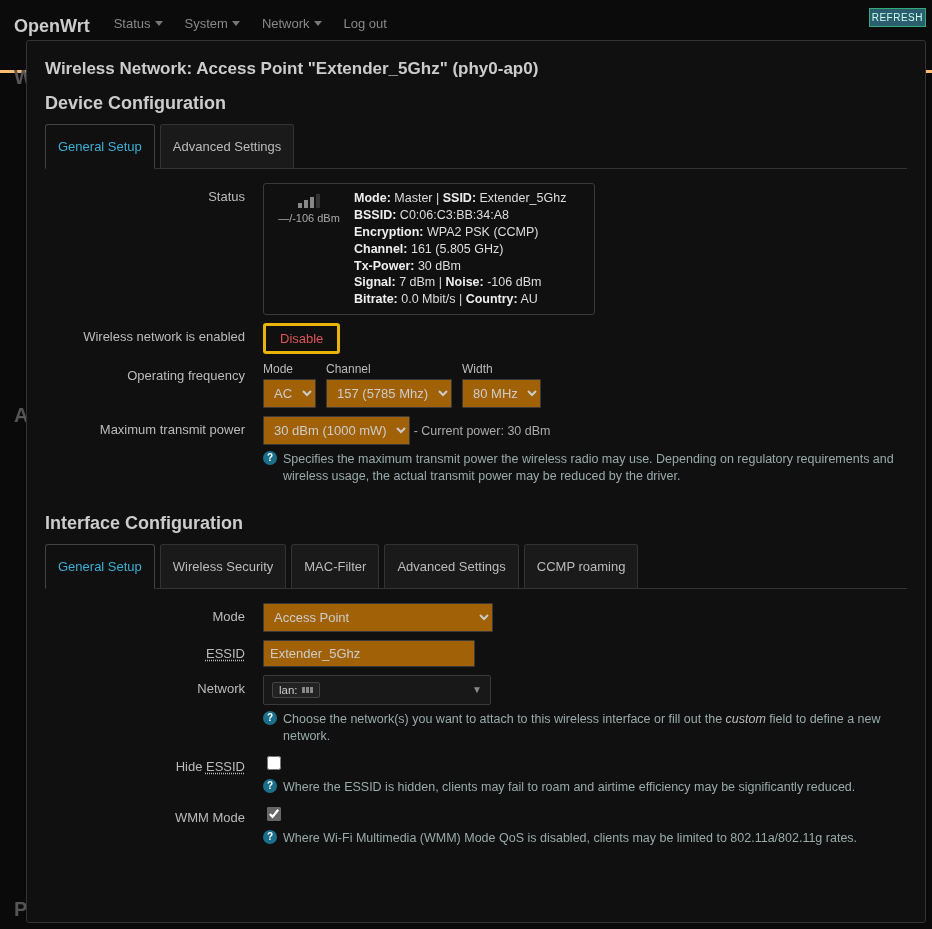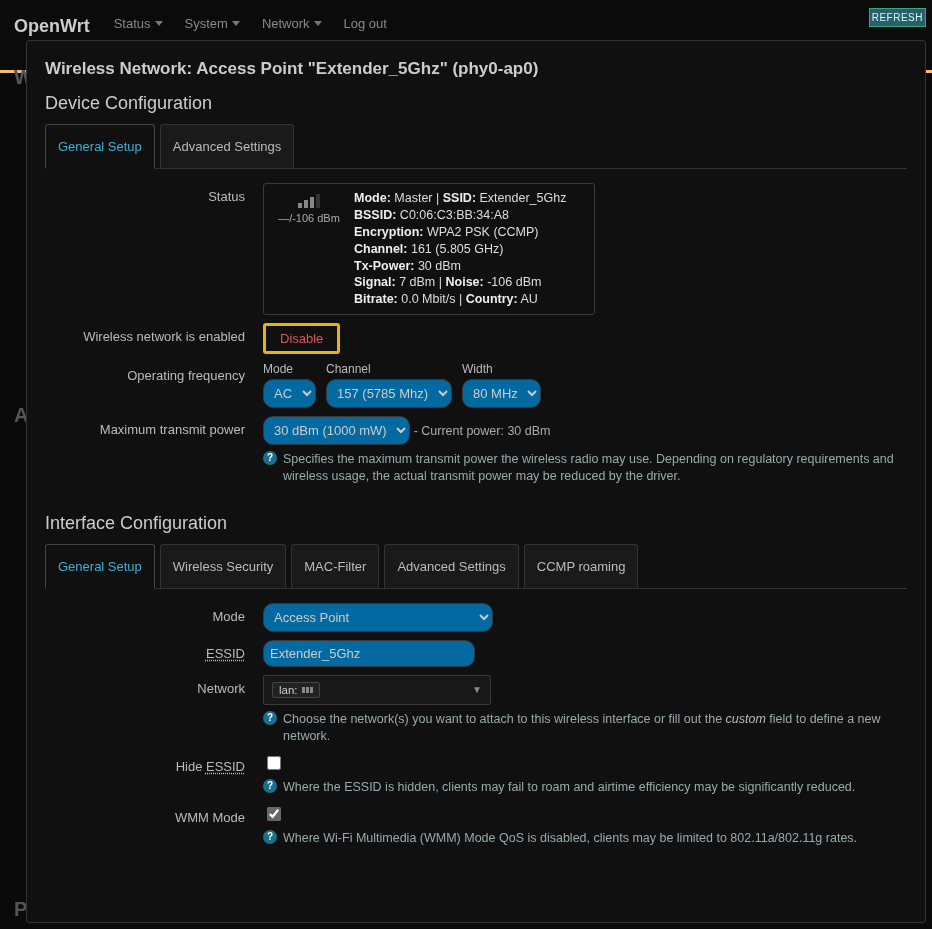--- a/index.html
+++ b/index.html
@@ -10,40 +10,40 @@
   .caret{width:0;height:0;border-left:4px solid transparent;border-right:4px solid transparent;border-top:5px solid #777;display:inline-block}
   .refresh{position:absolute;right:6px;top:8px;background:#2a5d6e;color:#cfe;padding:3px 2px;font-size:10px;border:1px solid #3a7;letter-spacing:0.5px;cursor:pointer}
   
   .bgletters{position:absolute;left:14px;color:#555;font-size:20px;font-weight:bold;pointer-events:none}
   .bgW{top:66px}
   .bgA{top:404px}
   .bgP{top:898px}
   
   .modal{position:absolute;left:26px;top:40px;right:6px;bottom:6px;background:#101010;border:1px solid #333;border-radius:3px;padding:14px 18px 10px 18px;overflow:hidden}
   h2.title{color:#ccc;font-size:17px;font-weight:bold;margin:4px 0 14px 0}
-  h3.section{color:#ccc;font-size:18px;font-weight:normal;margin:0 0 10px 0}
+  h3.section{color:#ccc;font-size:18px;font-weight:bold;margin:0 0 10px 0}
   
   .tabs{display:flex;border-bottom:1px solid #333;margin-bottom:14px}
   .tab{padding:14px 12px;border:1px solid #333;border-bottom:none;margin-right:5px;background:#1a1a1a;color:#bbb;cursor:pointer;font-size:13px;border-radius:3px 3px 0 0}
   .tab.active{color:#3cb0d4;background:#101010;border-color:#444;border-bottom:1px solid #101010;margin-bottom:-1px}
   
   .row{display:flex;align-items:flex-start;margin:8px 0}
   .label{width:200px;text-align:right;padding-right:18px;color:#bbb;padding-top:6px;font-size:13px}
   .value{flex:1;color:#bbb}
   
   .statusbox{border:1px solid #3a3a3a;border-radius:3px;padding:6px 10px;display:flex;gap:10px;align-items:flex-start;max-width:310px}
   .sigcol{width:70px;text-align:center;font-size:11px;color:#aaa;padding-top:4px}
   .sigicon{display:inline-block;margin-bottom:2px}
   .sigicon span{display:inline-block;width:4px;margin:0 1px;background:#888}
   .b1{height:5px}.b2{height:8px}.b3{height:11px}.b4{height:14px;background:#333!important}
   .statlines{font-size:12.5px;line-height:1.35;color:#ddd}
   .statlines b{color:#eee}
   
   .btn{display:inline-block;border:3px solid #eab308;color:#d55;background:transparent;padding:5px 14px;border-radius:3px;cursor:pointer;font-size:13px}
-  select,input[type=text]{background:#0369a1;color:#ccc;border:1px solid #3a3a3a;border-radius:10px;padding:5px 6px;font-size:13px}
+  select,input[type=text]{background:#a16207;color:#ccc;border:1px solid #3a3a3a;border-radius:1px;padding:5px 6px;font-size:13px}
   input[type=text]{width:198px}
   select{cursor:pointer}
   .smalllabel{font-size:12px;color:#bbb;margin-bottom:3px}
   .freqgroup{display:flex;gap:10px;align-items:flex-end}
   .hint{display:flex;gap:6px;color:#9aa;font-size:12.5px;margin-top:6px;max-width:660px;line-height:1.35}
   .qmark{flex:none;width:14px;height:14px;border-radius:50%;background:#1b6f8a;color:#fff;font-size:10px;font-weight:bold;display:flex;align-items:center;justify-content:center}
   .inline{color:#aaa;font-size:12.5px;margin-left:0}
   .essid-u{text-decoration:underline dotted;text-underline-offset:2px}
   
   .netdrop{border:1px solid #3a3a3a;border-radius:2px;width:210px;height:28px;display:flex;align-items:center;justify-content:space-between;padding:0 8px;background:#181818;cursor:pointer}

